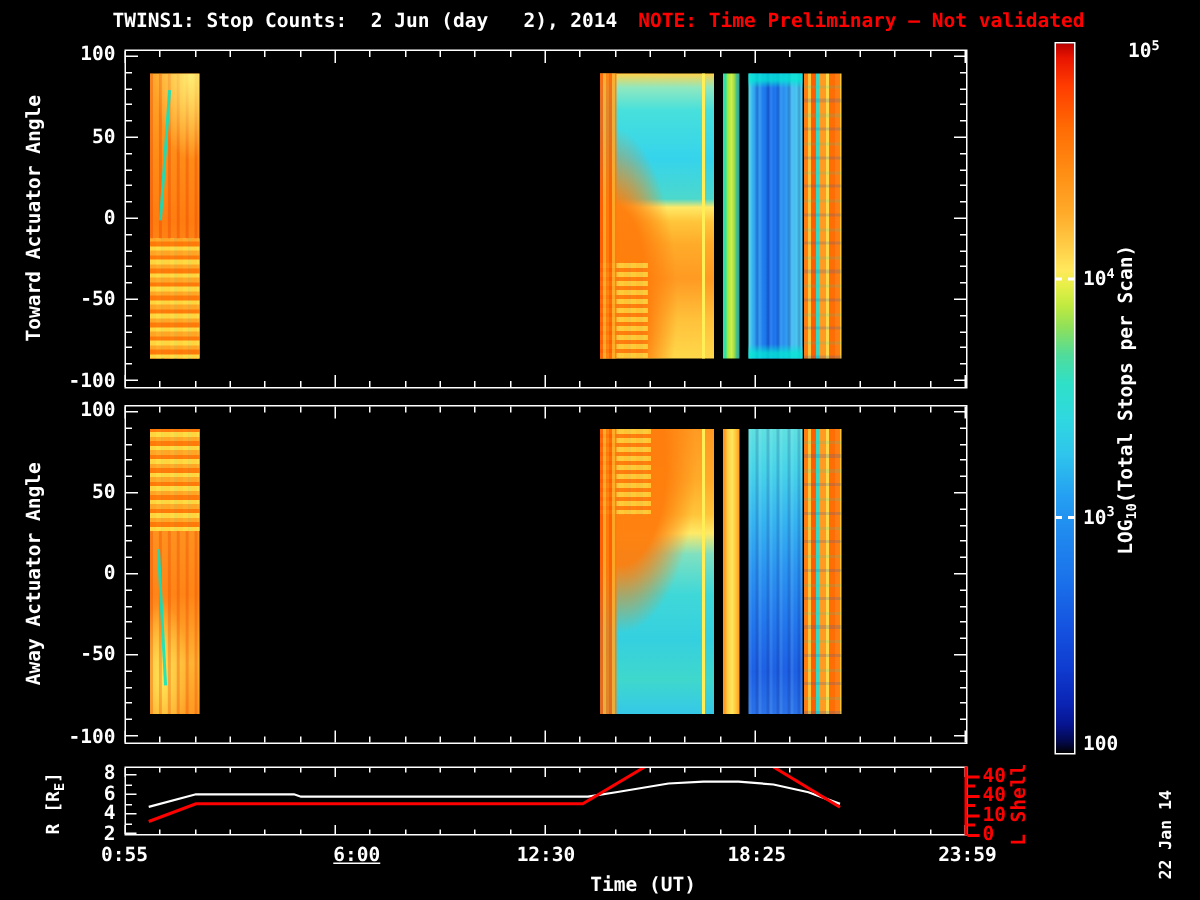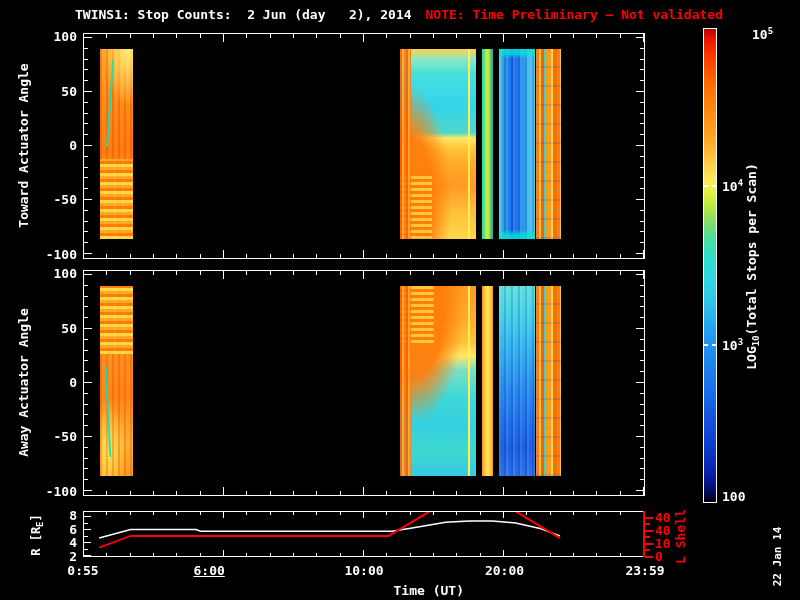--- a/index.html
+++ b/index.html
@@ -374,23 +374,23 @@
     <div class="tick red" style="left: 645px; top: 542.857px; width: 8px; height: 2px;"></div>
     <div class="tick red" style="left: 645px; top: 536.286px; width: 5px; height: 2px;"></div>
     <div class="tick red" style="left: 645px; top: 529.714px; width: 8px; height: 2px;"></div>
     <div class="tick red" style="left: 645px; top: 523.143px; width: 5px; height: 2px;"></div>
     <div class="tick red" style="left: 645px; top: 516.571px; width: 8px; height: 2px;"></div>
     <div class="tlabel red" style="left: 655px; top: 509.571px; width: 30px;">40</div>
     <div class="tlabel red" style="left: 655px; top: 522.714px; width: 30px;">40</div>
     <div class="tlabel red" style="left: 655px; top: 535.857px; width: 30px;">10</div>
     <div class="tlabel red" style="left: 655px; top: 549px; width: 30px;">0</div>
     <div class="tlabel" style="left: 53px; top: 563px; width: 60px; text-align: center;">0:55</div>
-    <div class="tlabel" style="left: 193.5px; top: 563px; width: 60px; text-align: left; text-decoration: underline;">6:00</div>
-    <div class="tlabel" style="left: 334px; top: 563px; width: 60px; text-align: center;">10:00</div>
-    <div class="tlabel" style="left: 474.5px; top: 563px; width: 60px; text-align: center;">20:00</div>
+    <div class="tlabel" style="left: 193.5px; top: 563px; width: 60px; text-align: right; text-decoration: underline;">6:00</div>
+    <div class="tlabel" style="left: 334px; top: 563px; width: 60px; text-align: center;">12:30</div>
+    <div class="tlabel" style="left: 474.5px; top: 563px; width: 60px; text-align: center;">18:25</div>
     <div class="tlabel" style="left: 615px; top: 563px; width: 60px; text-align: center;">23:59</div>
     <div class="tlabel" style="left: 752px; top: 26px; width: 44px;"><span>10</span><span class="sup">5</span></div>
     <div class="tick" style="left: 704px; top: 185.333px; width: 4px; height: 2px;"></div>
     <div class="tick" style="left: 712px; top: 185.333px; width: 4px; height: 2px;"></div>
     <div class="tlabel" style="left: 722px; top: 178.333px; width: 44px;"><span>10</span><span class="sup">4</span></div>
     <div class="tick" style="left: 704px; top: 343.667px; width: 4px; height: 2px;"></div>
     <div class="tick" style="left: 712px; top: 343.667px; width: 4px; height: 2px;"></div>
     <div class="tlabel" style="left: 722px; top: 336.667px; width: 44px;"><span>10</span><span class="sup">3</span></div>
     <div class="tlabel" style="left: 722px; top: 489px; width: 44px;"><span>100</span></div>
   </div>

